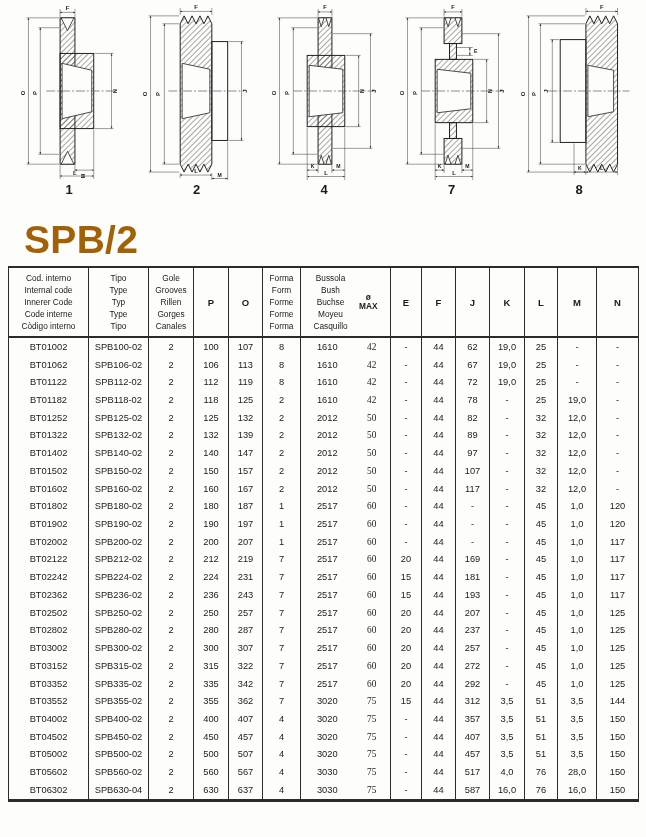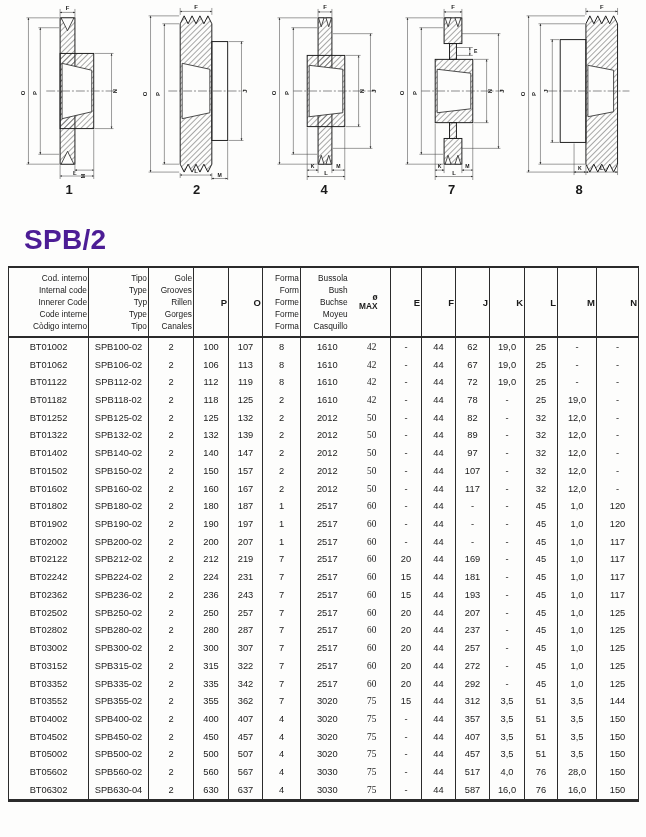--- a/index.html
+++ b/index.html
@@ -23,33 +23,33 @@
     font-size:6px; font-weight:bold; fill:#161616; text-anchor:middle;
   }
   .diagram .sm { font-size:5.2px; }
   .diagram .ext, .diagram .dim { stroke:#4a4a4a; stroke-width:0.55; fill:none; }
   .diagram .shape { stroke:#1f1f1f; stroke-width:1; }
   .diagram .cut { fill:#fdfdfc; stroke:#1f1f1f; stroke-width:0.8; }
   .diagram .cl { stroke:#3d3d3d; stroke-width:0.6; stroke-dasharray:9 2 2 2; }
 
   
   h1.title {
-    margin:25px 0 9px 24px; font-size:28px; line-height:34px;
-    font-weight:900; letter-spacing:0.3px; color:#4c1d95;
+    margin:25px 0 9px 24px; font-size:39px; line-height:34px;
+    font-weight:900; letter-spacing:0.3px; color:#a16207;
   }
 
   
   table.spb {
     width:630px; margin-left:8px; border-collapse:collapse; table-layout:fixed;
     border-top:2px solid #2b2b2b; border-bottom:3px solid #2b2b2b;
     border-right:1px solid #2b2b2b;
   }
   table.spb th, table.spb td { border-left:1px solid #2b2b2b; }
   table.spb thead th {
-    border-bottom:2px solid #2b2b2b; text-align:right; vertical-align:middle;
+    border-bottom:2px solid #2b2b2b; text-align:center; vertical-align:middle;
     font-weight:bold; font-size:9.5px; padding:3px 1px; height:62px;
   }
   .multiline { white-space:pre-line; font-weight:normal; font-size:8.3px; line-height:12px; display:inline-block; }
   .bush-head { display:flex; align-items:center; justify-content:space-evenly; }
   .omax-label { font-weight:bold; font-size:8.3px; line-height:9.5px; white-space:pre-line; }
   table.spb td {
     text-align:center; font-size:9.3px; height:17.72px; padding:0 1px;
     overflow:hidden; white-space:nowrap;
   }
   td.bold { font-weight:normal; }

